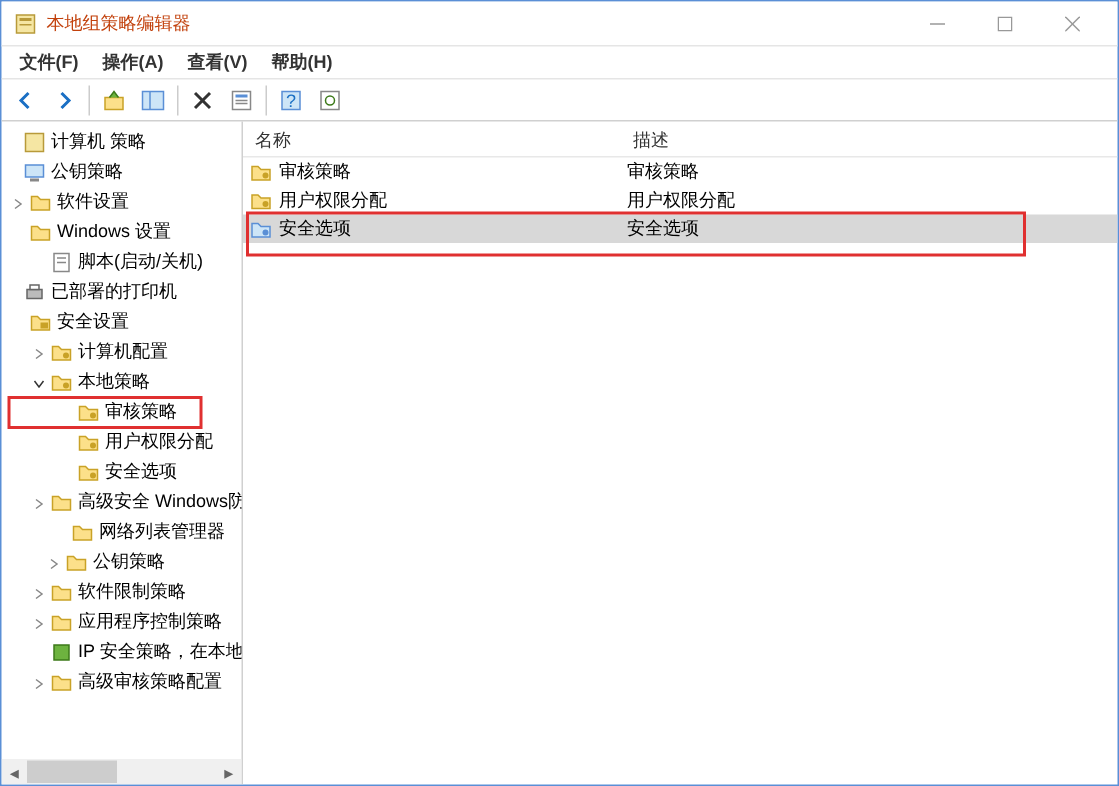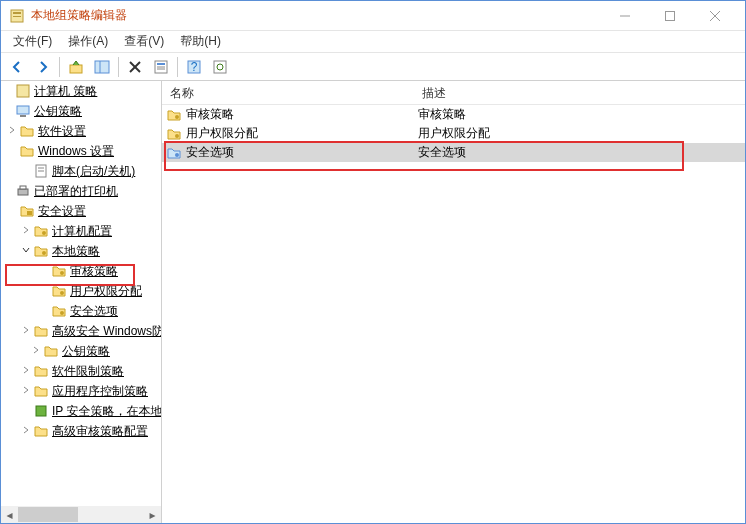--- a/index.html
+++ b/index.html
@@ -1,29 +1,29 @@
 <!DOCTYPE html>
 <html><head>
 <meta charset="utf-8">
 <style>
 * { margin: 0; padding: 0; box-sizing: border-box; font-family: "Microsoft YaHei", "Segoe UI", sans-serif; font-size: 12px; }
 body { width: 746px; height: 524px; background: #fff; overflow: hidden; border: 1px solid #5a8fd6; }
 .titlebar { height: 30px; background: #fff; display: flex; align-items: center; padding: 0 8px; border-bottom: 1px solid #e5e5e5; }
 .titlebar .icon { width: 16px; height: 16px; margin-right: 6px; }
 .titlebar .title { flex: 1; color: #c2410c; }
 .titlebar .winbtn { width: 45px; height: 30px; display: flex; align-items: center; justify-content: center; color: #999; }
-.menubar { height: 22px; display: flex; align-items: flex-end; padding: 0 4px; border-bottom: 1px solid #e5e5e5; }
+.menubar { height: 22px; display: flex; align-items: flex-end; padding: 0 4px; border-bottom: 1px solid #e5e5e5; font-weight: bold; }
 .menubar .menu { padding: 2px 8px; color: #333; cursor: default; }
 .toolbar { height: 28px; display: flex; align-items: center; padding: 0 4px; border-bottom: 1px solid #d0d0d0; gap: 2px; }
 .toolbar .tbtn { width: 24px; height: 24px; display: flex; align-items: center; justify-content: center; border: 1px solid transparent; }
 .toolbar .sep { width: 1px; height: 20px; background: #ccc; margin: 0 2px; }
 .content { display: flex; height: calc(100% - 30px - 22px - 28px); }
 .treepane { width: 161px; border-right: 1px solid #d0d0d0; overflow: hidden; position: relative; }
 .tree { padding: 2px 0; }
-.tree-row { display: flex; align-items: flex-start; height: 20px; white-space: nowrap; position: relative; text-decoration: underline; }
+.tree-row { display: flex; align-items: flex-end; height: 20px; white-space: nowrap; position: relative; }
 .tree-row .expander { width: 14px; height: 14px; display: flex; align-items: center; justify-content: center; color: #666; flex-shrink: 0; }
 .tree-row .ticon { width: 16px; height: 16px; margin-right: 3px; flex-shrink: 0; }
 .tree-row .tlabel { color: #000; }
 .highlight-box { border: 2px solid #e03030; position: absolute; pointer-events: none; }
 .listpane { flex: 1; display: flex; flex-direction: column; position: relative; }
 .listheader { height: 24px; display: flex; align-items: stretch; border-bottom: 1px solid #e8e8e8; }
 .listheader .col { padding: 4px 8px; color: #333; border-right: 1px solid transparent; }
 .listheader .col.name { flex: 0 0 252px; }
 .listheader .col.desc { flex: 1; }
 .listbody { flex: 1; }
@@ -283,20 +283,29 @@
             </svg>
           </span>
         <span class="ticon">
             <svg width="16" height="16">
               <path d="M2 4h4l2 2h6v7H2z" fill="#fce08a" stroke="#c9a227"></path>
             </svg>
           </span>
         <span class="tlabel">高级安全 Windows防火墙</span>
       </div>
 
+      <div class="tree-row" style="padding-left:32px">
+        <span class="expander"></span>
+        <span class="ticon">
+            <svg width="16" height="16">
+              <path d="M2 4h4l2 2h6v7H2z" fill="#fce08a" stroke="#c9a227"></path>
+            </svg>
+          </span>
+        <span class="tlabel">网络列表管理器</span>
+      </div>
 
       <div class="tree-row" style="padding-left:28px">
         <span class="expander">
             <svg width="10" height="10">
               <path d="M3 2 L7 5 L3 8" fill="none" stroke="#888"></path>
             </svg>
           </span>
         <span class="ticon">
             <svg width="16" height="16">
               <path d="M2 4h4l2 2h6v7H2z" fill="#fce08a" stroke="#c9a227"></path>

